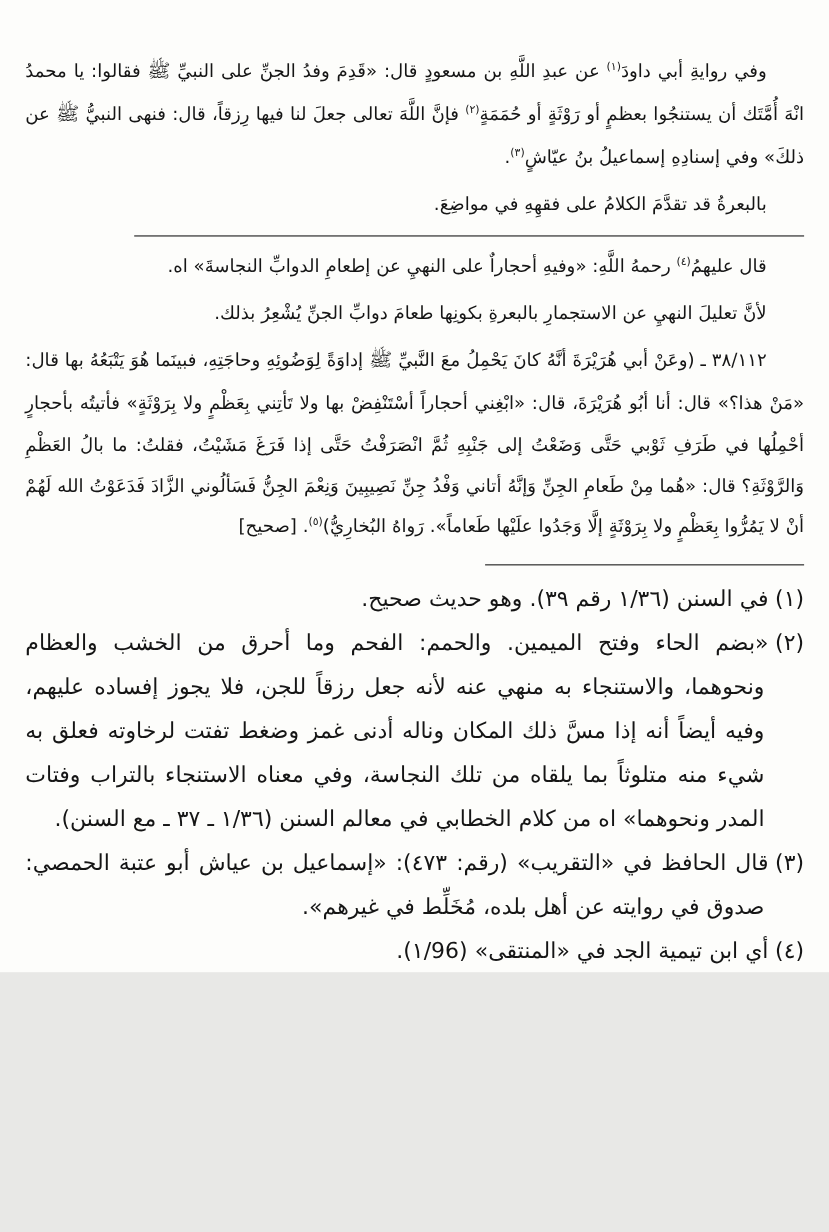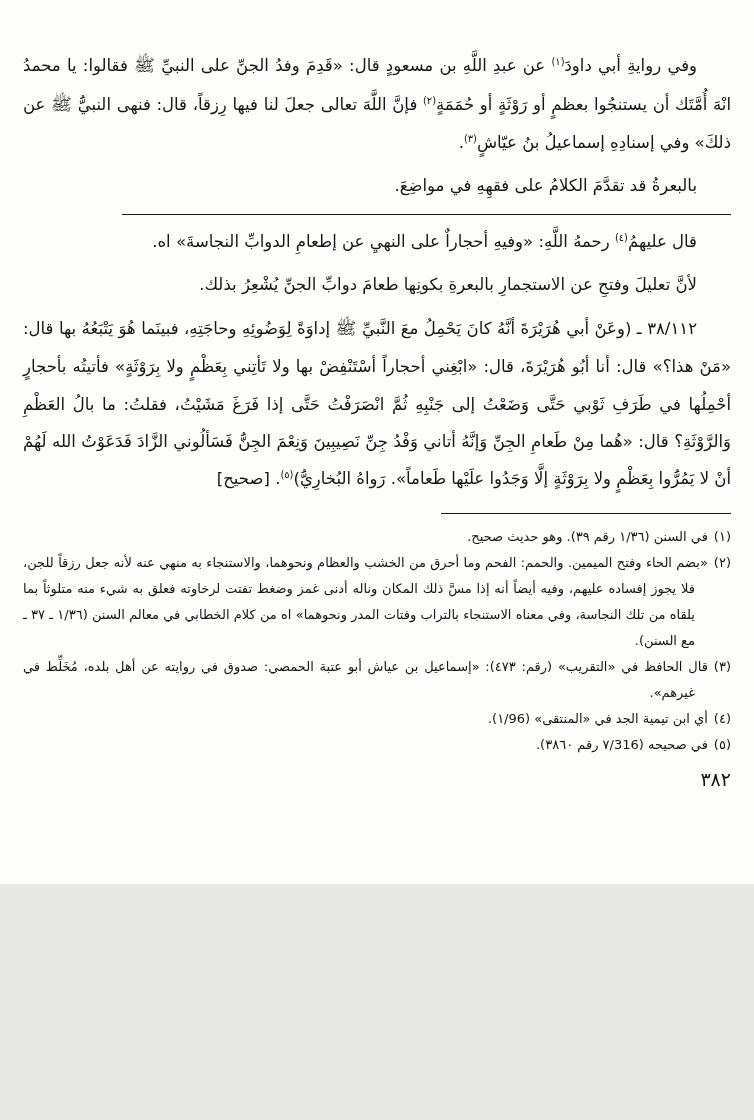--- a/index.html
+++ b/index.html
@@ -40,21 +40,21 @@
     width: 86%;
     margin: 10px 0 8px auto;
   }
   .fn-separator {
     height: 0;
     border-top: 1.3px solid #1a1a1a;
     width: 41%;
     margin: 16px 0 10px auto;
   }
   .footnotes {
-    font-size: 13px;
+    font-size: 20px;
     line-height: 2.0;
   }
   .footnote {
     margin: 0;
     text-align: justify;
     padding-right: 36px;
     text-indent: -36px;
   }
   .fn-marker { margin-left: 6px; }
   .page-number {
@@ -71,21 +71,21 @@
   <main>
 
     <p class="para"><span>وفي روايةِ أبي داودَ</span><span class="sup">(١)</span><span> عن عبدِ اللَّهِ بن مسعودٍ قال: «قَدِمَ وفدُ الجنِّ على النبيِّ </span><span class="saw">ﷺ</span><span> فقالوا: يا محمدُ انْهَ أُمَّتَك أن يستنجُوا بعظمٍ أو رَوْثَةٍ أو حُمَمَةٍ</span><span class="sup">(٢)</span><span> فإنَّ اللَّهَ تعالى جعلَ لنا فيها رِزقاً، قال: فنهى النبيُّ </span><span class="saw">ﷺ</span><span> عن ذلكَ» وفي إسنادِهِ إسماعيلُ بنُ عيّاشٍ</span><span class="sup">(٣)</span><span>.</span></p>
 
     <p class="para"><span>بالبعرةُ قد تقدَّمَ الكلامُ على فقهِهِ في مواضِعَ.</span></p>
 
     <div class="rule-major"></div>
 
     <p class="para"><span>قال عليهمُ</span><span class="sup">(٤)</span><span> رحمهُ اللَّهِ: «وفيهِ أحجاراٌ على النهيِ عن إطعامِ الدوابِّ النجاسةَ» اه.</span></p>
 
-    <p class="para"><span>لأنَّ تعليلَ وفتحِ عن الاستجمارِ بالبعرةِ بكونِها طعامَ دوابِّ الجنِّ يُشْعِرُ بذلك.</span></p>
+    <p class="para"><span>لأنَّ تعليلَ النهيِ عن الاستجمارِ بالبعرةِ بكونِها طعامَ دوابِّ الجنِّ يُشْعِرُ بذلك.</span></p>
 
     <p class="para"><span class="b">٣٨/١١٢ ـ </span><span>(وعَنْ أبي هُرَيْرَةَ أنَّهُ كانَ يَحْمِلُ معَ النَّبيِّ </span><span class="saw">ﷺ</span><span> إداوَةً لِوَضُوئِهِ وحاجَتِهِ، فبينَما هُوَ يَتْبَعُهُ بها قال: </span><span class="b">«مَنْ هذا؟»</span><span> قال: أنا أبُو هُرَيْرَةَ، قال: </span><span class="b">«ابْغِني أحجاراً أسْتَنْفِضْ بها ولا تَأتِني بِعَظْمٍ ولا بِرَوْثَةٍ»</span><span> فأتيتُه بأحجارٍ أحْمِلُها في طَرَفِ ثَوْبي حَتَّى وَضَعْتُ إلى جَنْبِهِ ثُمَّ انْصَرَفْتُ حَتَّى إذا فَرَغَ مَشَيْتُ، فقلتُ: ما بالُ العَظْمِ وَالرَّوْثَةِ؟ قال: </span><span class="b">«هُما مِنْ طَعامِ الجِنِّ وَإنَّهُ أتاني وَفْدُ جِنِّ نَصِيبِينَ وَنِعْمَ الجِنُّ فَسَألُوني الزَّادَ فَدَعَوْتُ الله لَهُمْ أنْ لا يَمُرُّوا بِعَظْمٍ ولا بِرَوْثَةٍ إلَّا وَجَدُوا علَيْها طَعاماً»</span><span>. رَواهُ البُخارِيُّ)</span><span class="sup">(٥)</span><span>. </span><span class="b">[صحيح]</span></p>
 
     <div class="fn-separator"></div>
 
     <section class="footnotes">
       <p class="footnote">
         <span class="fn-marker">(١)</span><span>في السنن (١/٣٦ رقم ٣٩). وهو حديث صحيح.</span>
       </p>
       <p class="footnote">

